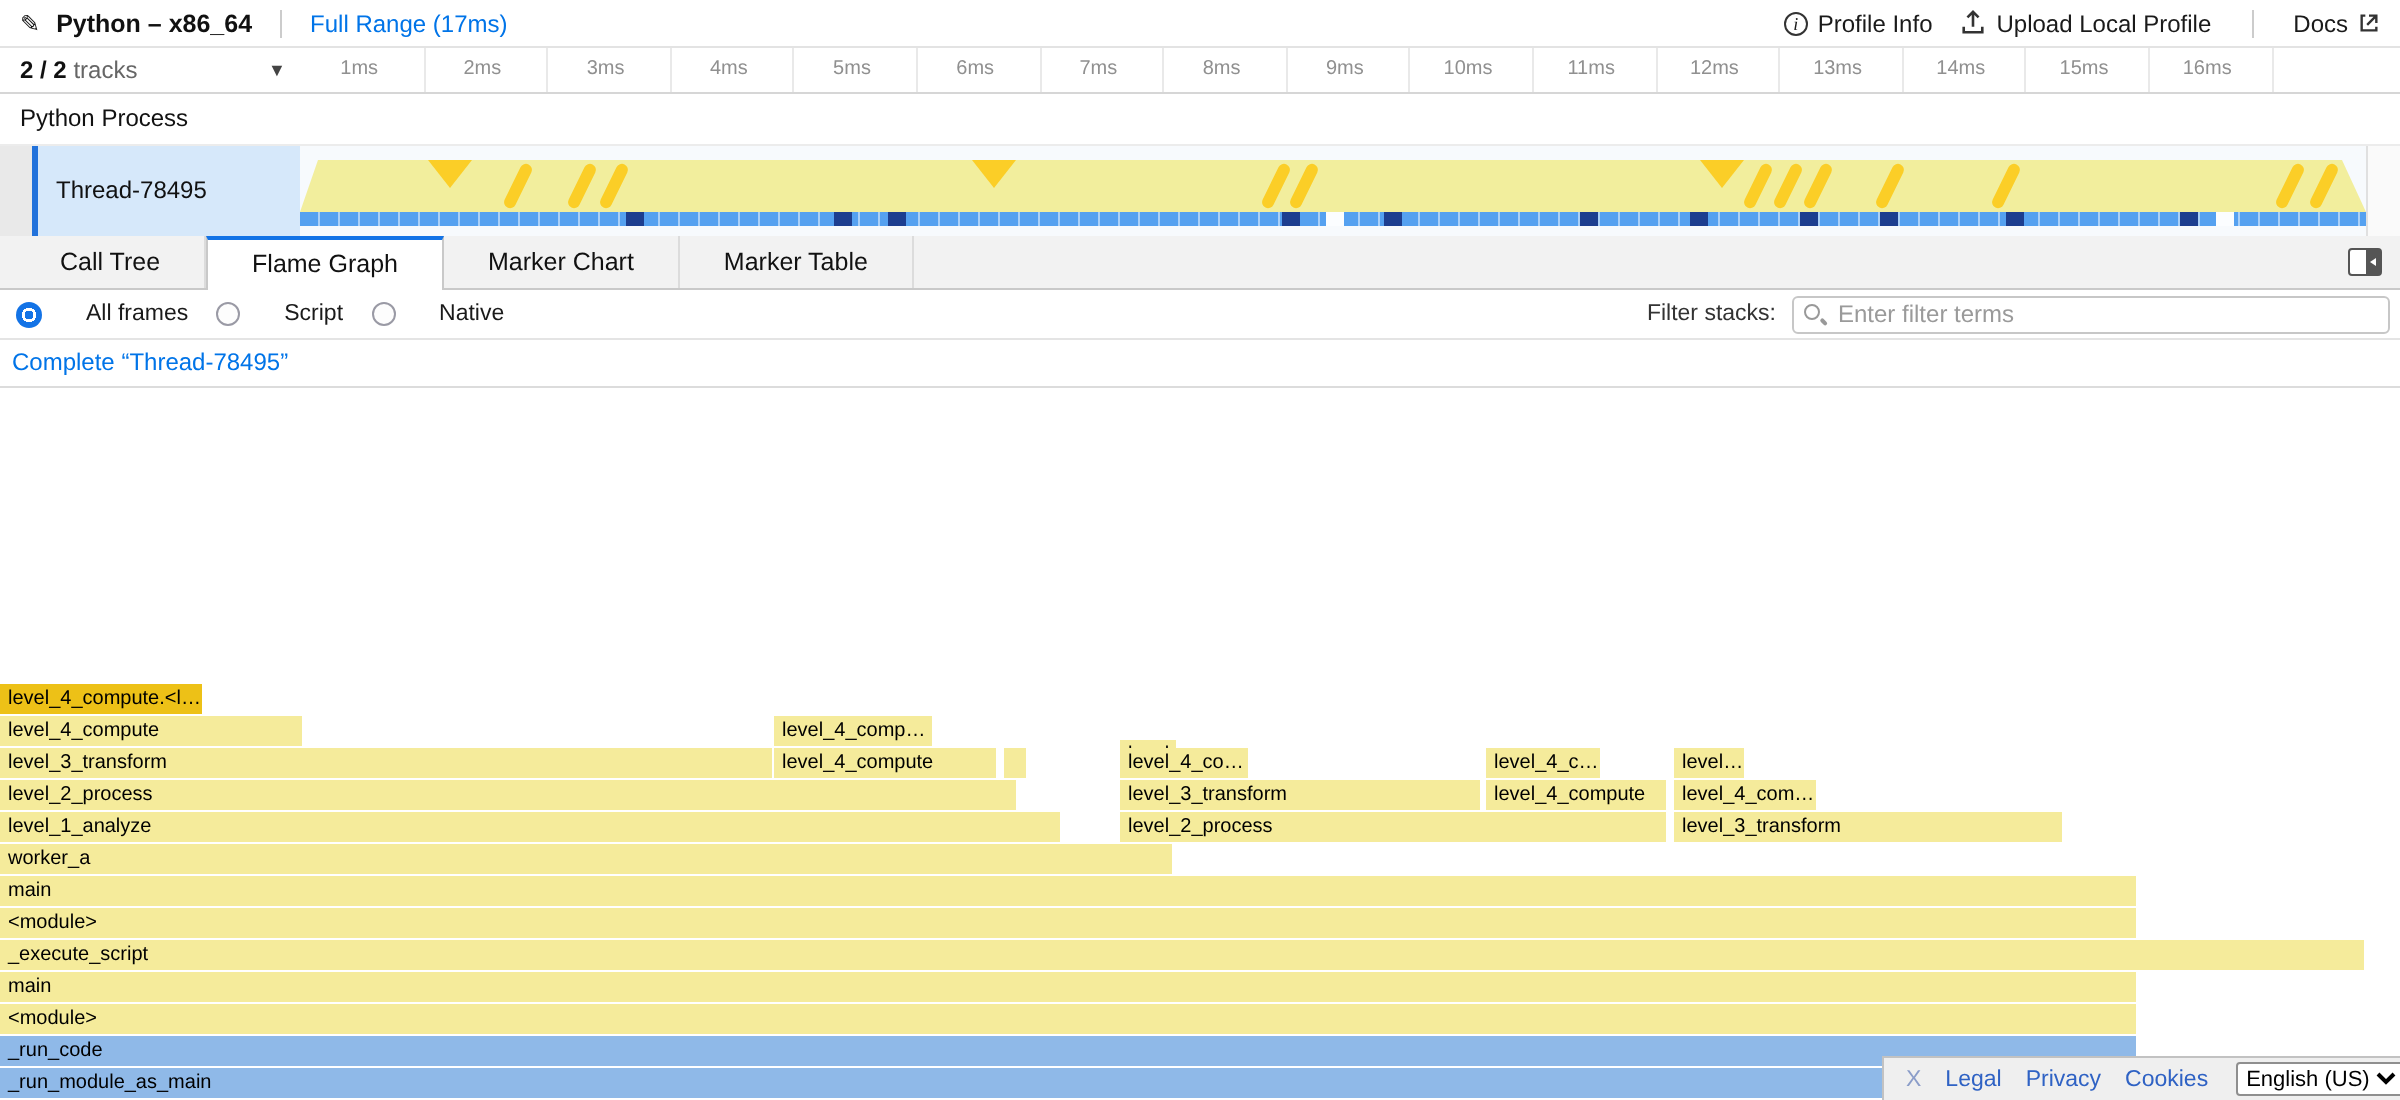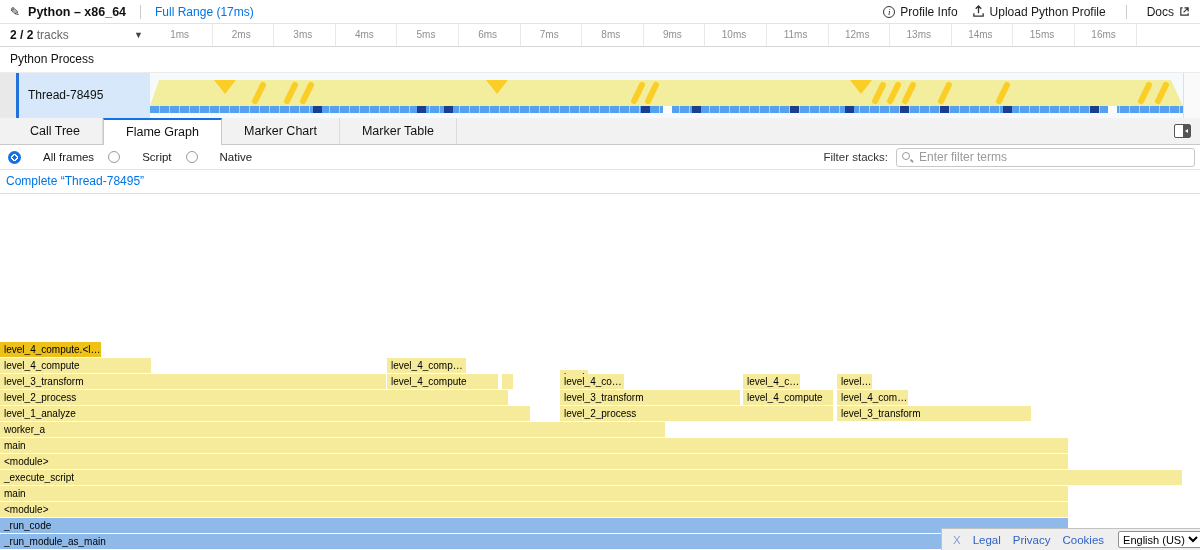--- a/index.html
+++ b/index.html
@@ -116,21 +116,21 @@
   </div>
   <div class="hdr-right">
     <span class="hdr-btn">
       <span class="info-circle">i</span>
       <span>Profile Info</span>
     </span>
     <span class="hdr-btn">
       <svg class="icon-svg" width="13" height="13" viewBox="0 0 14 14">
         <path d="M7 1 L7 9 M4 4 L7 1 L10 4 M2 9 L2 12 L12 12 L12 9" stroke="#333" stroke-width="1.4" fill="none"></path>
       </svg>
-      <span>Upload Python Profile</span>
+      <span>Upload Local Profile</span>
     </span>
     <span class="vdiv"></span>
     <span class="hdr-btn">
       <span>Docs</span>
       <svg class="icon-svg" width="11" height="11" viewBox="0 0 12 12">
         <path d="M4 2 L2 2 L2 10 L10 10 L10 8 M6 2 L10 2 L10 6 M10 2 L5 7" stroke="#333" stroke-width="1.3" fill="none"></path>
       </svg>
     </span>
   </div>
 </div>
@@ -270,21 +270,21 @@
     <div class="flame-block" style="left: 560px; top: 180px; width: 64px;">level_4_co…</div>
     <div class="flame-block" style="left: 743px; top: 180px; width: 57px;">level_4_c…</div>
     <div class="flame-block" style="left: 837px; top: 180px; width: 35px;">level…</div>
     <div class="flame-block" style="left: 0px; top: 196px; width: 508px;">level_2_process</div>
     <div class="flame-block" style="left: 560px; top: 196px; width: 180px;">level_3_transform</div>
     <div class="flame-block" style="left: 743px; top: 196px; width: 90px;">level_4_compute</div>
     <div class="flame-block" style="left: 837px; top: 196px; width: 71px;">level_4_com…</div>
     <div class="flame-block" style="left: 0px; top: 212px; width: 530px;">level_1_analyze</div>
     <div class="flame-block" style="left: 560px; top: 212px; width: 273px;">level_2_process</div>
     <div class="flame-block" style="left: 837px; top: 212px; width: 194px;">level_3_transform</div>
-    <div class="flame-block" style="left: 0px; top: 228px; width: 665px;">worker_a</div>
+    <div class="flame-block" style="left: 0px; top: 228px; width: 586px;">worker_a</div>
     <div class="flame-block" style="left: 0px; top: 244px; width: 1068px;">main</div>
     <div class="flame-block" style="left: 0px; top: 260px; width: 1068px;">&lt;module&gt;</div>
     <div class="flame-block" style="left: 0px; top: 276px; width: 1182px;">_execute_script</div>
     <div class="flame-block" style="left: 0px; top: 292px; width: 1068px;">main</div>
     <div class="flame-block" style="left: 0px; top: 308px; width: 1068px;">&lt;module&gt;</div>
     <div class="flame-block blue" style="left: 0px; top: 324px; width: 1068px;">_run_code</div>
     <div class="flame-block blue" style="left: 0px; top: 340px; width: 1068px;">_run_module_as_main</div>
   </div>
 
 <div id="footer-bar">

